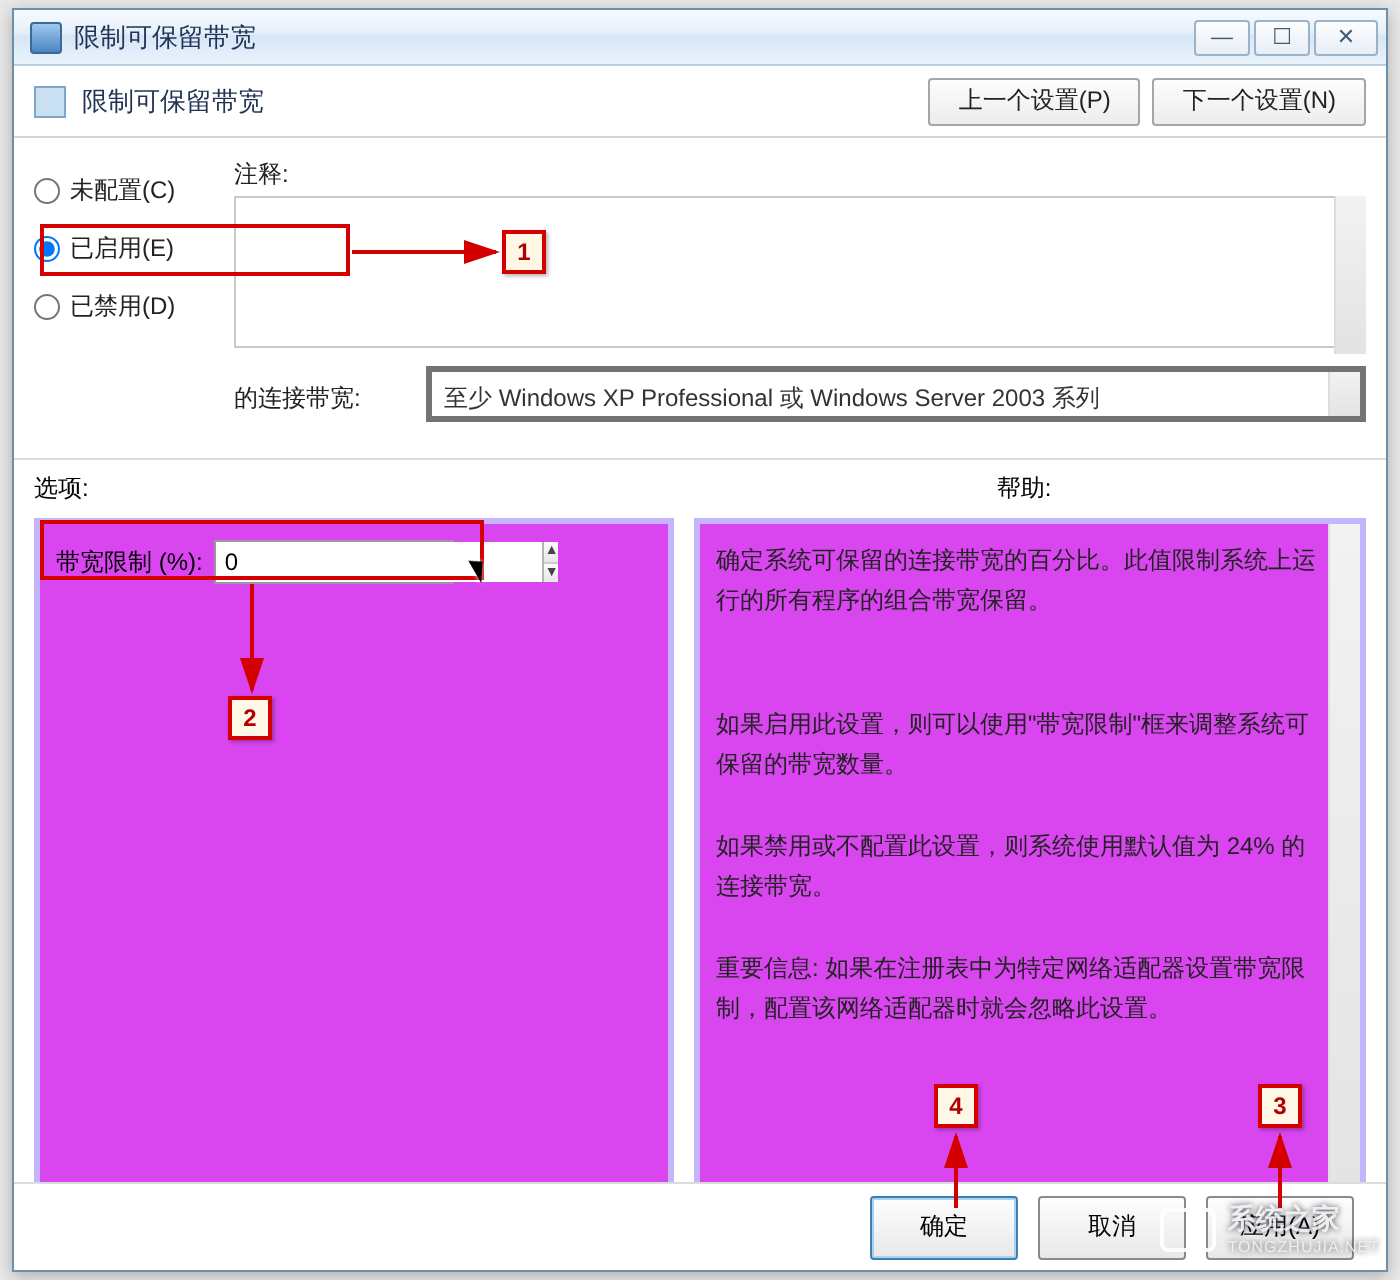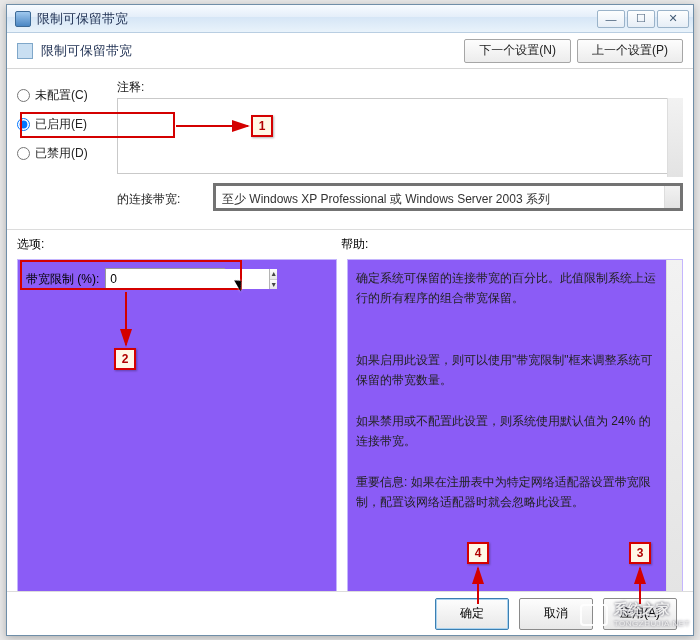--- a/index.html
+++ b/index.html
@@ -120,26 +120,26 @@
   }
 
   .divider {
     height:1px;
     background:#dcdcdc;
     margin:18px -10px 6px -10px;
   }
 
   .sectionheads { display:flex; margin-bottom:6px; }
   .sectionheads .left { width: 324px; }
-  .sectionheads .right { flex:1; }
+  .sectionheads .right { flex:1;text-align:center; }
 
   .panels { display:flex; gap:10px; }
   .panel {
-    border:1px solid #c4b5fd;
-    background:#8b5cf6;
+    border:3px solid #c4b5fd;
+    background:#d946ef;
     height: 360px;
     padding:8px;
     position:relative;
     overflow:hidden;
   }
   .panel.left { width: 320px; }
   .panel.right { flex:1; font-size:12px; line-height:1.7; color:#222; padding-right:22px; }
   .panel.right .scroll-stub { top:0; bottom:0; }
 
   .field-row { display:flex; align-items:center; gap:6px; }
@@ -222,22 +222,22 @@
     <div class="win-btns">
       <div class="win-btn">—</div>
       <div class="win-btn">☐</div>
       <div class="win-btn">✕</div>
     </div>
   </div>
 
   <div class="header-strip">
     <div class="pg-icon"></div>
     <div class="pg-title">限制可保留带宽</div>
+    <button class="nav-btn">上一个设置(P)</button>
     <button class="nav-btn">下一个设置(N)</button>
-    <button class="nav-btn">上一个设置(P)</button>
   </div>
 
   <div class="body">
 
     <div class="top-row">
       <div class="radio-col">
         <label>
           <input type="radio" name="st" style="">
           <span>未配置(C)</span>
         </label>

